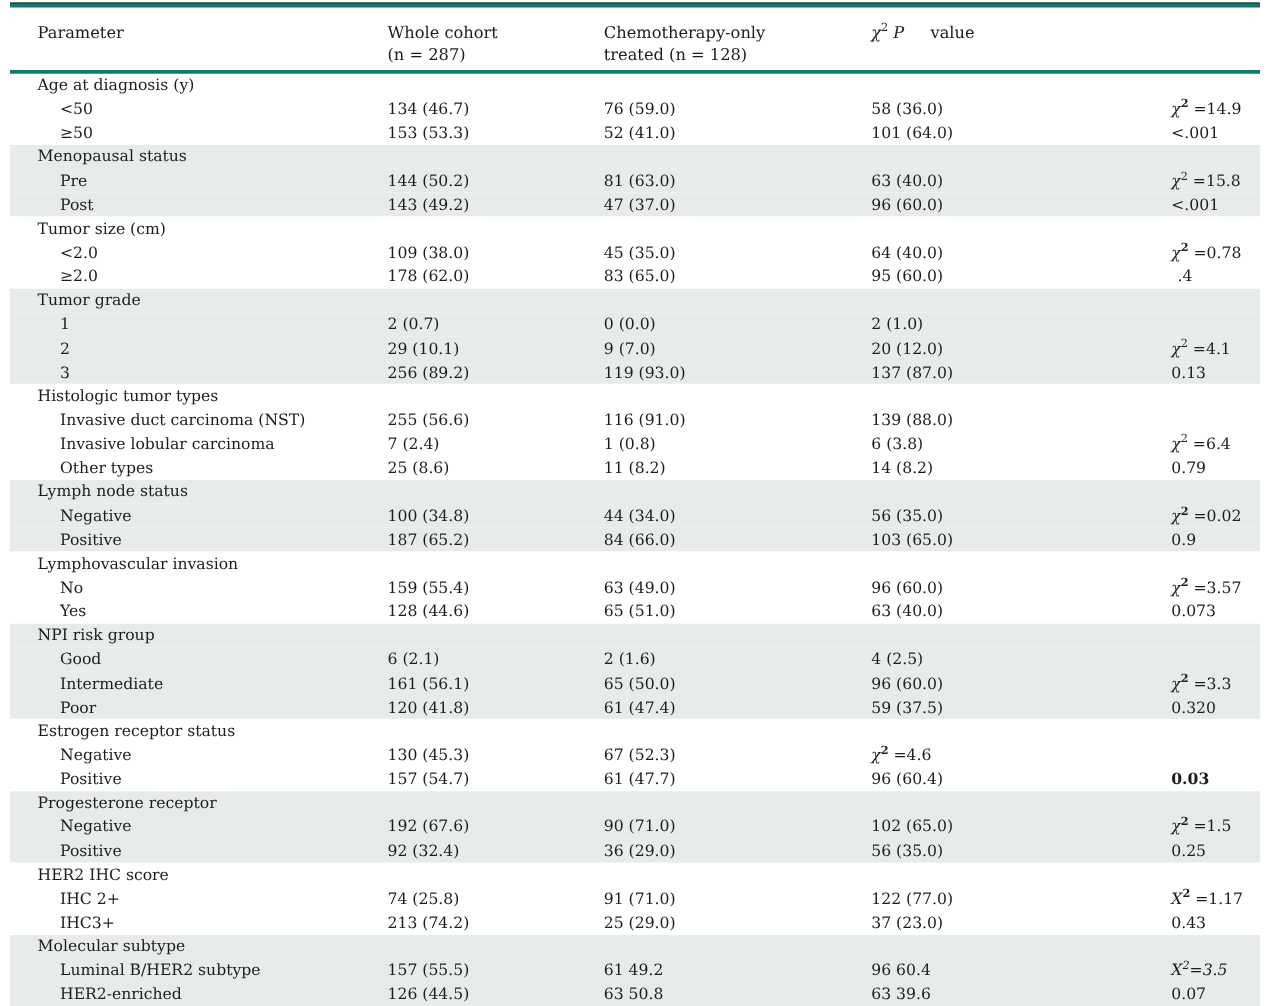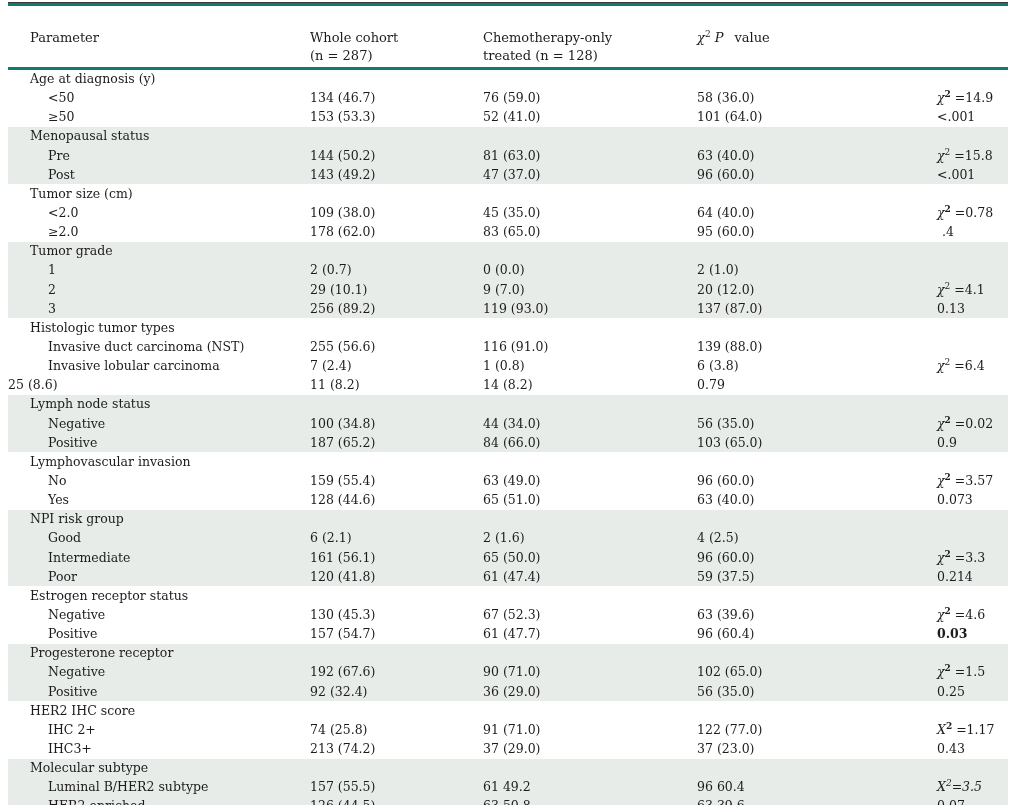--- a/index.html
+++ b/index.html
@@ -18,39 +18,39 @@
   .grid-row{
     display:grid;
     grid-template-columns:302px 173px 214px 240px 1fr;
     height:19.15px;
     align-items:center;
   }
   .grid-row.shaded{background:var(--band);}
   .header-row{
     height:38px;
     align-items:start;
-    padding-top:23px;
+    padding-top:12px;
   }
   .cell{
     font-size:12.5px;
     line-height:18px;
     white-space:nowrap;
     overflow:visible;
   }
   .head .hline{font-size:13px;line-height:17.5px;}
   .label{padding-left:22px;}
   .sub{padding-left:40px;}
   .group-label{grid-column:1 / -1;}
   .stat-cell sup{font-size:9px;line-height:0;vertical-align:super;}
   .stat-cell sup.b{font-weight:bold;}
   .it{font-style:italic;}
   .bold{font-weight:bold;}
   .p-indent{padding-left:5px;}
   i.pv{font-style:italic;margin-left:4px;}
-  .tail{margin-left:11px;}
+  .tail{margin-left:21px;}
 </style>
 </head>
 <body>
 
 <div class="table-wrap">
   <div class="rule-top"></div>
 
   <div class="grid-row header-row">
     <div class="cell head label">
       <div class="hline">Parameter</div>
@@ -160,20 +160,21 @@
         <div class="cell stat-cell"></div>
       </div>
       <div class="grid-row">
         <div class="cell label sub">Invasive lobular carcinoma</div>
         <div class="cell">7 (2.4)</div>
         <div class="cell">1 (0.8)</div>
         <div class="cell">6 (3.8)</div>
         <div class="cell stat-cell"><span class="it">χ</span><sup>2</sup><span> =6.4</span></div>
       </div>
       <div class="grid-row">
+        <div class="cell label sub">Other types</div>
         <div class="cell">25 (8.6)</div>
         <div class="cell">11 (8.2)</div>
         <div class="cell">14 (8.2)</div>
         <div class="cell stat-cell">0.79</div>
       </div>
       <div class="grid-row shaded">
         <div class="cell label group-label">Lymph node status</div>
       </div>
       <div class="grid-row shaded">
         <div class="cell label sub">Negative</div>
@@ -221,30 +222,29 @@
         <div class="cell">161 (56.1)</div>
         <div class="cell">65 (50.0)</div>
         <div class="cell">96 (60.0)</div>
         <div class="cell stat-cell"><span class="it">χ</span><sup class="b">2</sup><span> =3.3</span></div>
       </div>
       <div class="grid-row shaded">
         <div class="cell label sub">Poor</div>
         <div class="cell">120 (41.8)</div>
         <div class="cell">61 (47.4)</div>
         <div class="cell">59 (37.5)</div>
-        <div class="cell stat-cell">0.214</div>
+        <div class="cell stat-cell">0.320</div>
       </div>
       <div class="grid-row">
         <div class="cell label group-label">Estrogen receptor status</div>
       </div>
       <div class="grid-row">
         <div class="cell label sub">Negative</div>
         <div class="cell">130 (45.3)</div>
         <div class="cell">67 (52.3)</div>
-        <div class="cell">63 (39.6)</div>
         <div class="cell stat-cell"><span class="it">χ</span><sup class="b">2</sup><span> =4.6</span></div>
       </div>
       <div class="grid-row">
         <div class="cell label sub">Positive</div>
         <div class="cell">157 (54.7)</div>
         <div class="cell">61 (47.7)</div>
         <div class="cell">96 (60.4)</div>
         <div class="cell stat-cell bold">0.03</div>
       </div>
       <div class="grid-row shaded">
@@ -270,21 +270,21 @@
       <div class="grid-row">
         <div class="cell label sub">IHC 2+</div>
         <div class="cell">74 (25.8)</div>
         <div class="cell">91 (71.0)</div>
         <div class="cell">122 (77.0)</div>
         <div class="cell stat-cell"><span class="it">X</span><sup class="b">2</sup><span> =1.17</span></div>
       </div>
       <div class="grid-row">
         <div class="cell label sub">IHC3+</div>
         <div class="cell">213 (74.2)</div>
-        <div class="cell">37 (29.0)</div>
+        <div class="cell">25 (29.0)</div>
         <div class="cell">37 (23.0)</div>
         <div class="cell stat-cell">0.43</div>
       </div>
       <div class="grid-row shaded">
         <div class="cell label group-label">Molecular subtype</div>
       </div>
       <div class="grid-row shaded">
         <div class="cell label sub">Luminal B/HER2 subtype</div>
         <div class="cell">157 (55.5)</div>
         <div class="cell">61 49.2</div>

